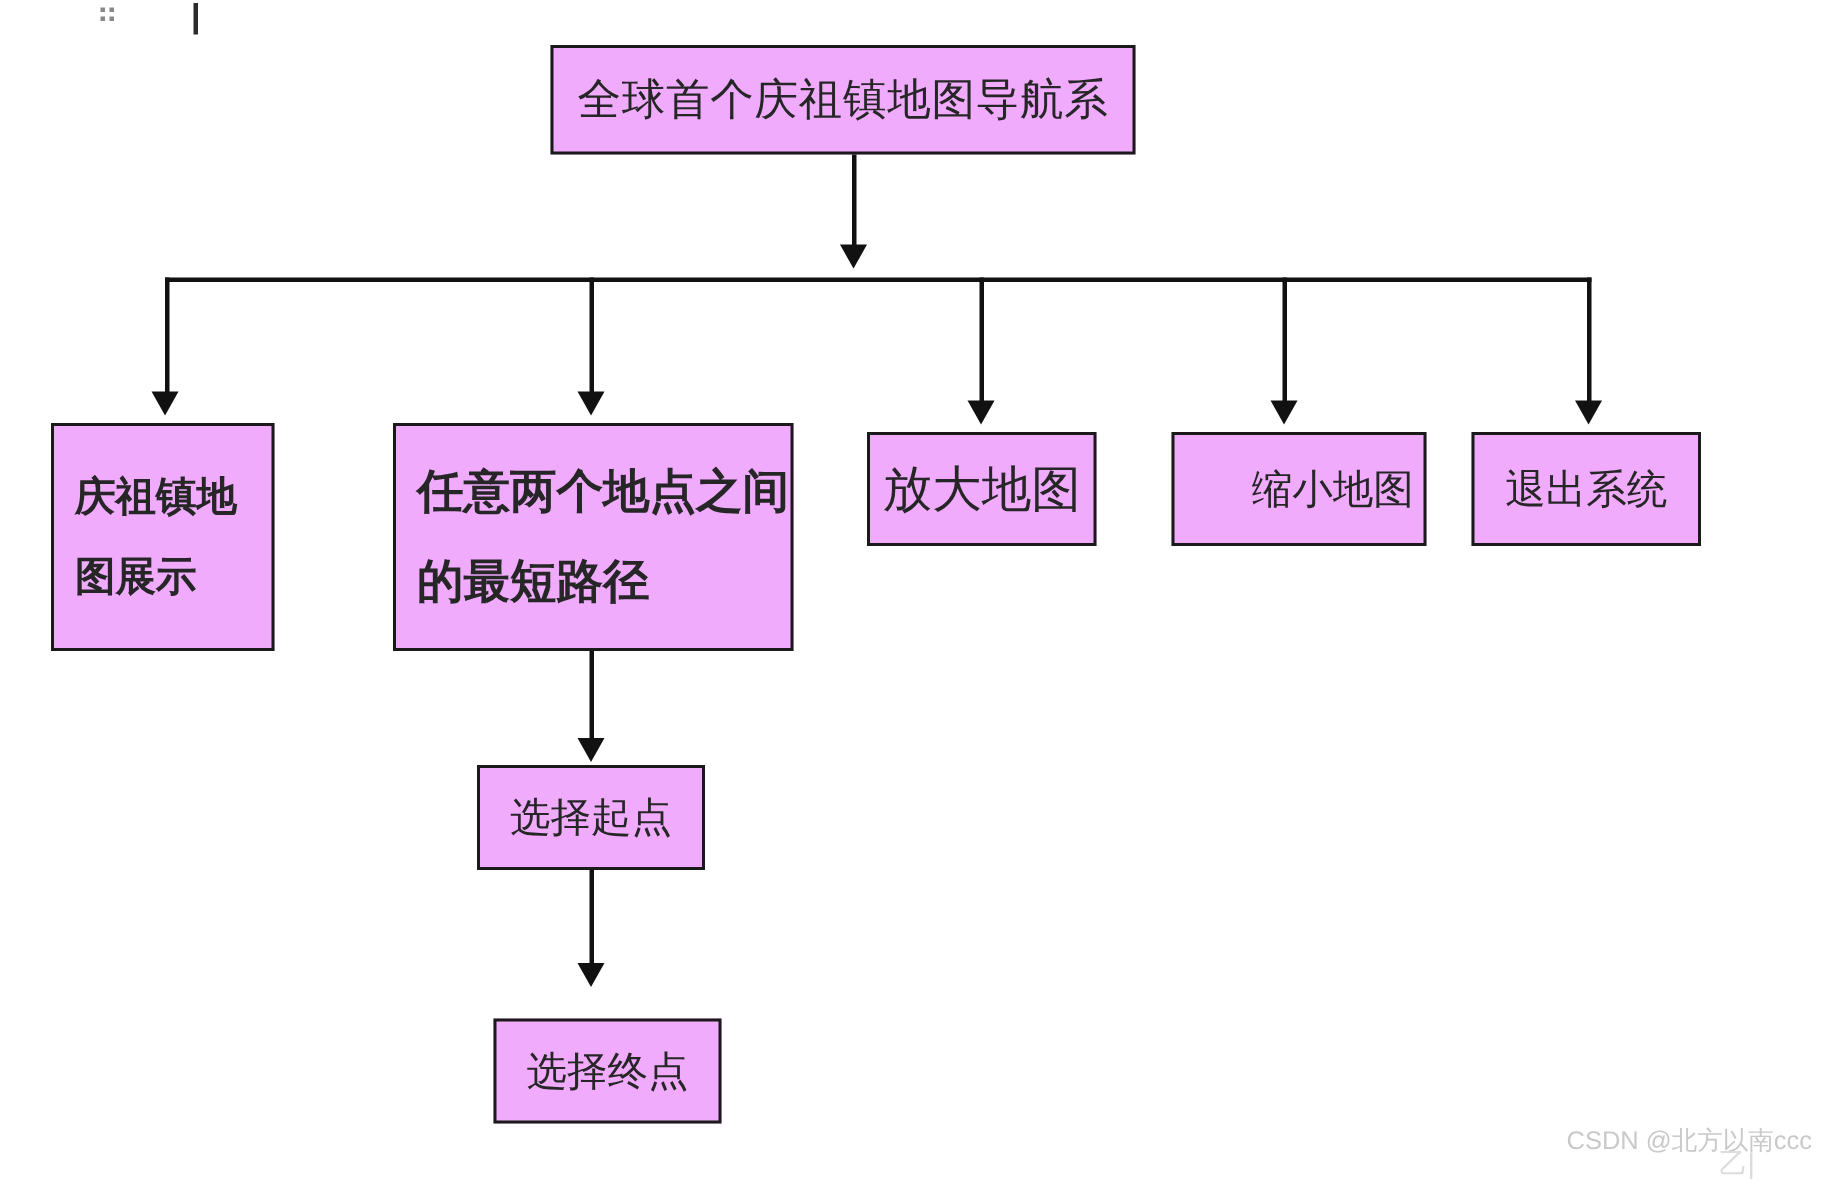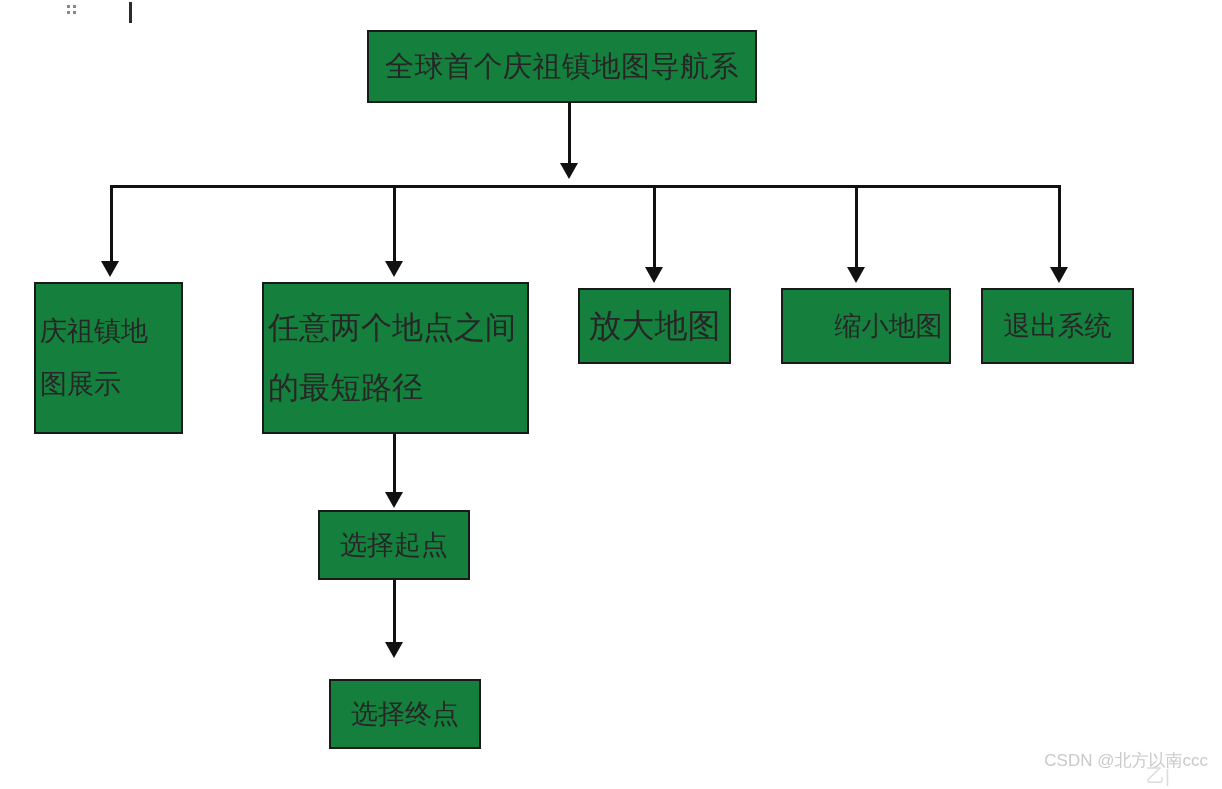--- a/index.html
+++ b/index.html
@@ -14,41 +14,42 @@
     position: relative;
     width: 1222px;
     height: 789px;
     background: #ffffff;
     overflow: hidden;
   }
   .node {
     position: absolute;
     box-sizing: border-box;
     border: 2px solid #1a1a1a;
-    background: #15803d;
+    background: #f0abfc;
     display: flex;
     flex-direction: column;
     justify-content: center;
     color: #262626;
     font-family: "Liberation Serif", "DejaVu Serif", serif;
   }
   .node .line {
     white-space: pre;
     display: block;
   }
   .node.centered {
     align-items: center;
     text-align: center;
   }
   .node.leftpad {
     align-items: flex-start;
     text-align: left;
   }
   .node.leftpad .line {
-    padding-left: 4px;
+    padding-left: 14px;
+    font-weight: bold;
   }
 
   
   #node-root {
     left: 367px;
     top: 30px;
     width: 390px;
     height: 73px;
     font-size: 29px;
     letter-spacing: 0.5px;

